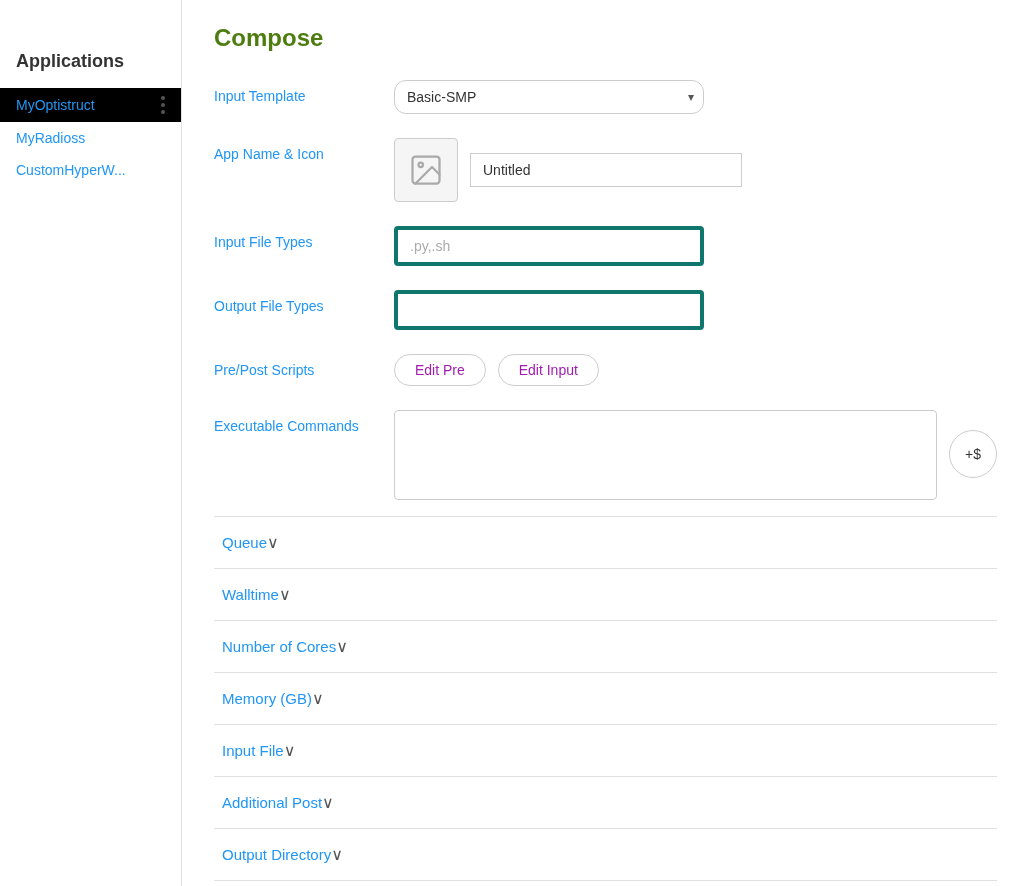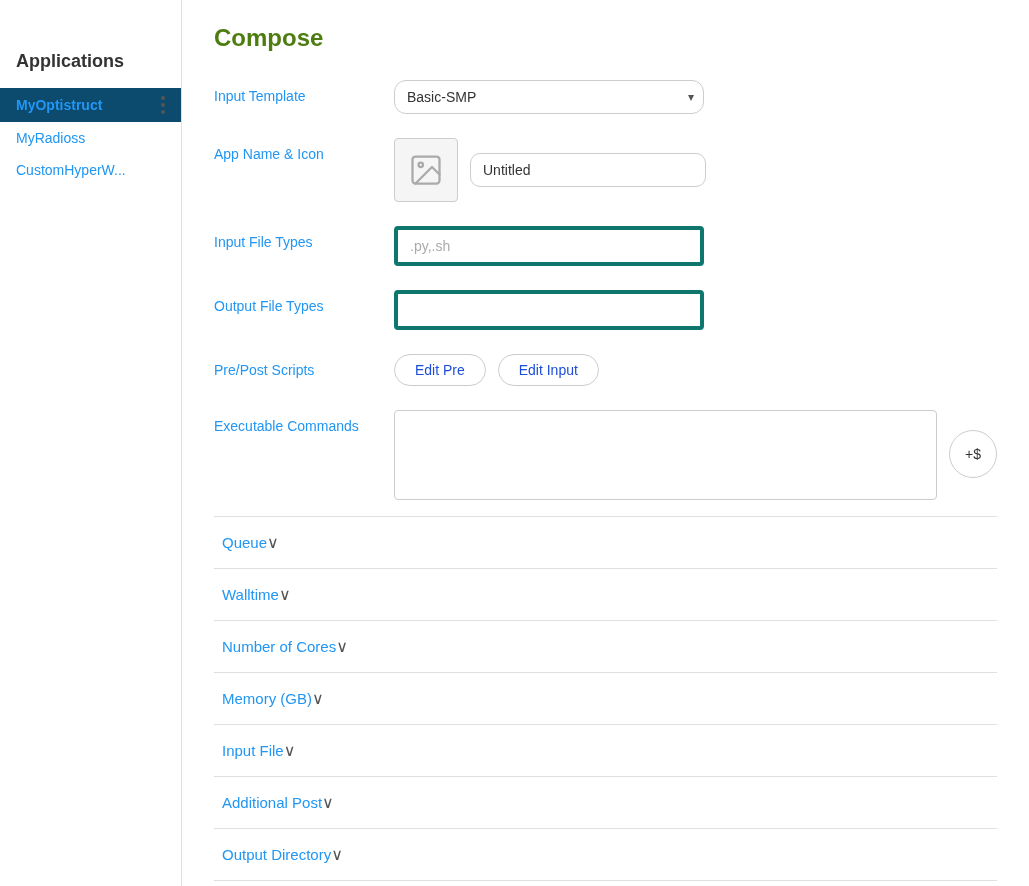--- a/index.html
+++ b/index.html
@@ -22,21 +22,21 @@
     }
     .sidebar-item {
       display: flex;
       align-items: center;
       justify-content: space-between;
       padding: 8px 16px;
       cursor: pointer;
       color: #2196F3;
       font-size: 14px;
     }
-    .sidebar-item.active { background: #0c4a6e; font-weight: 700; text-align: center; }
+    .sidebar-item.active { background: #000000; font-weight: 400; text-align: center; }
     .sidebar-item .dots {
       display: flex;
       flex-direction: column;
       gap: 3px;
       cursor: pointer;
     }
     .sidebar-item .dots span {
       width: 4px;
       height: 4px;
       background: #555;
@@ -118,24 +118,24 @@
       justify-content: center;
       background: #f5f5f5;
       cursor: pointer;
     }
     .app-icon-placeholder svg {
       width: 36px;
       height: 36px;
       color: #aaa;
     }
     .app-name-input {
-      width: 236px;
+      width: 272px;
       padding: 8px 12px;
       border: 1px solid #ccc;
-      border-radius: 10px;
+      border-radius: 0;
       font-size: 14px;
       color: #333;
     }
 
     
     .text-input {
       width: 310px;
       padding: 8px 12px;
       border: 4px solid #0f766e;
       border-radius: 4px;
@@ -144,21 +144,21 @@
     }
     .text-input::placeholder { color: #aaa; }
 
     
     .btn-outline {
       padding: 7px 20px;
       border: 1px solid #ccc;
       border-radius: 20px;
       background: #fff;
       font-size: 14px;
-      color: #1d4ed8;
+      color: #a21caf;
       cursor: pointer;
       margin-right: 8px;
     }
 
     
     .exec-commands-row {
       display: flex;
       align-items: flex-start;
       margin-bottom: 16px;
     }

